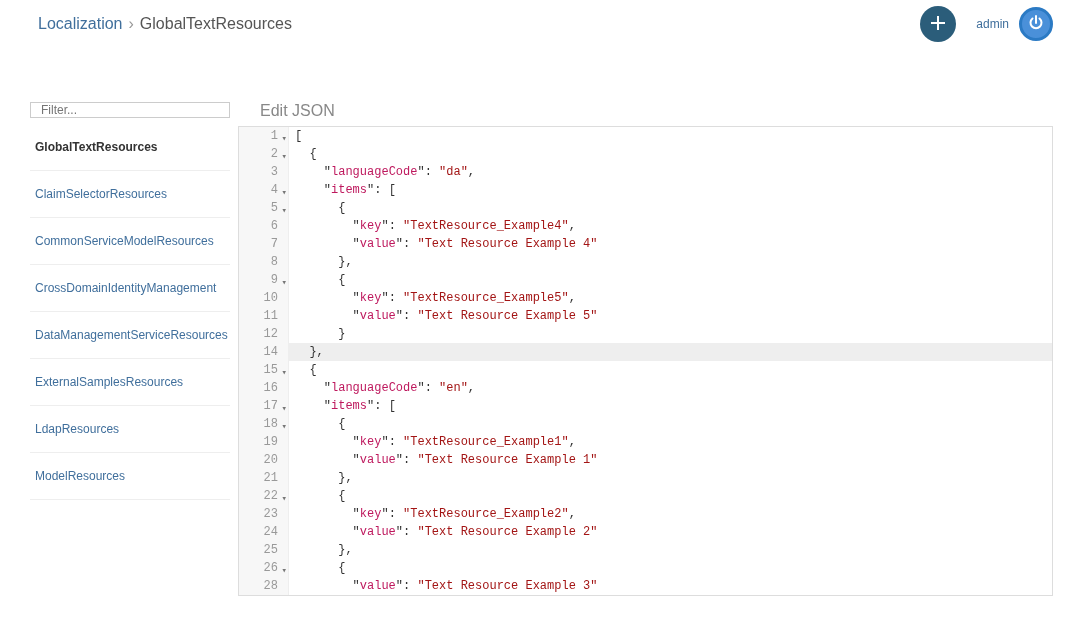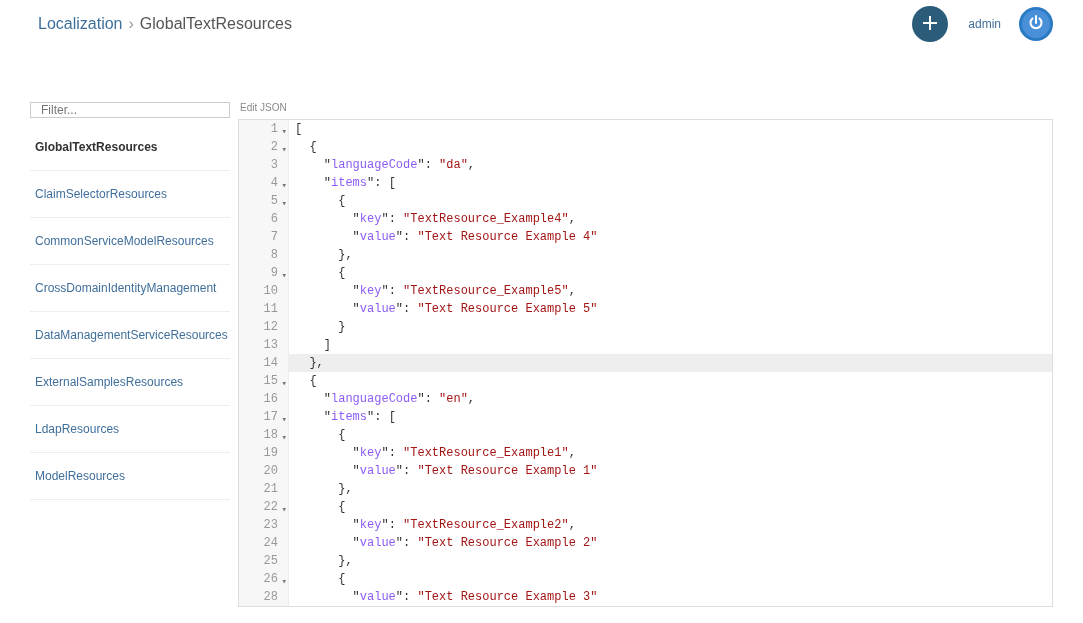--- a/index.html
+++ b/index.html
@@ -6,41 +6,41 @@
     body { font-family: Arial, Helvetica, sans-serif; font-size: 13px; color: #333; background: #fff; }
 
     .header { display: flex; align-items: center; justify-content: space-between; padding: 6px 30px 10px 30px; margin-left: 8px; }
     .breadcrumb { display: flex; align-items: center; gap: 6px; font-size: 16px; }
     .breadcrumb-link { color: #406f9c; text-decoration: none; }
     .breadcrumb-sep { color: #999; }
     .breadcrumb-current { color: #555; font-weight: 400; }
     .header-right { display: flex; align-items: center; gap: 20px; }
     .add-btn { width: 36px; height: 36px; border-radius: 50%; background: #2b5d7a; display: flex; align-items: center; justify-content: center; cursor: pointer; }
     .add-btn svg { width: 16px; height: 16px; fill: #fff; }
-    .user-group { display: flex; align-items: center; gap: 18px; }
+    .user-group { display: flex; align-items: center; gap: 10px; }
     .user-label { color: #406f9c; font-size: 12px; }
     .power-btn { width: 34px; height: 34px; border-radius: 50%; background: #4a90d9; display: flex; align-items: center; justify-content: center; cursor: pointer; border: 3px solid #2b7ac4; }
 
     .main { display: flex; padding: 0 0 0 30px; margin-top: 50px; }
     .sidebar { width: 200px; flex-shrink: 0; margin-right: 8px; }
     .filter-input { width: 100%; padding: 0 10px; border: 1px solid #ccc; font-size: 12px; color: #888; outline: none; }
     .sidebar-list { margin-top: 6px; }
     .sidebar-item { padding: 16px 5px; font-size: 12px; color: #406f9c; border-bottom: 1px solid #eee; cursor: pointer; white-space: nowrap; overflow: hidden; }
     .sidebar-item.active { font-weight: bold; color: #333; }
 
     .editor-panel { flex: 1; margin-right: 30px; }
-    .editor-label { color: #888; font-size: 10px; margin-bottom: 6px; padding-left: 2px; }
+    .editor-label { color: #888; font-size: 16px; margin-bottom: 6px; padding-left: 2px; margin-left: 20px; }
     .code-editor { border: 1px solid #ddd; background: #fff; font-family: 'Courier New', monospace; font-size: 12px; }
     .code-line { display: flex; line-height: 18px; }
     .code-line.highlight .line-content { background: #eee; }
     .gutter { width: 50px; text-align: right; padding-right: 10px; color: #999; background: #f7f7f7; border-right: 1px solid #eee; user-select: none; position: relative; }
     .fold-arrow { position: absolute; right: 1px; top: 3px; font-size: 9px; color: #777; }
     .line-content { flex: 1; padding-left: 6px; white-space: pre; }
     .tok-punc { color: #333; }
-    .tok-key { color: #8b5cf6; }
+    .tok-key { color: #be185d; }
     .tok-quote { color: #333; }
     .tok-str { color: #a31515; }
   </style>
 </head>
 <body>
 
 <div class="header">
   <div class="breadcrumb">
     <a href="#" class="breadcrumb-link">Localization</a>
     <span class="breadcrumb-sep">›</span>
@@ -129,24 +129,20 @@
           <div class="line-content">        <span class="tok-quote">"</span><span class="tok-key">key</span><span class="tok-quote">"</span><span class="tok-punc">: </span><span class="tok-str">"TextResource_Example5"</span><span class="tok-punc">,</span></div>
         </div>
         <div class="code-line">
           <div class="gutter">11</div>
           <div class="line-content">        <span class="tok-quote">"</span><span class="tok-key">value</span><span class="tok-quote">"</span><span class="tok-punc">: </span><span class="tok-str">"Text Resource Example 5"</span></div>
         </div>
         <div class="code-line">
           <div class="gutter">12</div>
           <div class="line-content">      <span class="tok-punc">}</span></div>
         </div>
-        <div class="code-line">
-          <div class="gutter">13</div>
-          <div class="line-content">    <span class="tok-punc">]</span></div>
-        </div>
         <div class="code-line highlight">
           <div class="gutter">14</div>
           <div class="line-content">  <span class="tok-punc">},</span></div>
         </div>
         <div class="code-line">
           <div class="gutter">15<span class="fold-arrow">▾</span></div>
           <div class="line-content">  <span class="tok-punc">{</span></div>
         </div>
         <div class="code-line">
           <div class="gutter">16</div>

